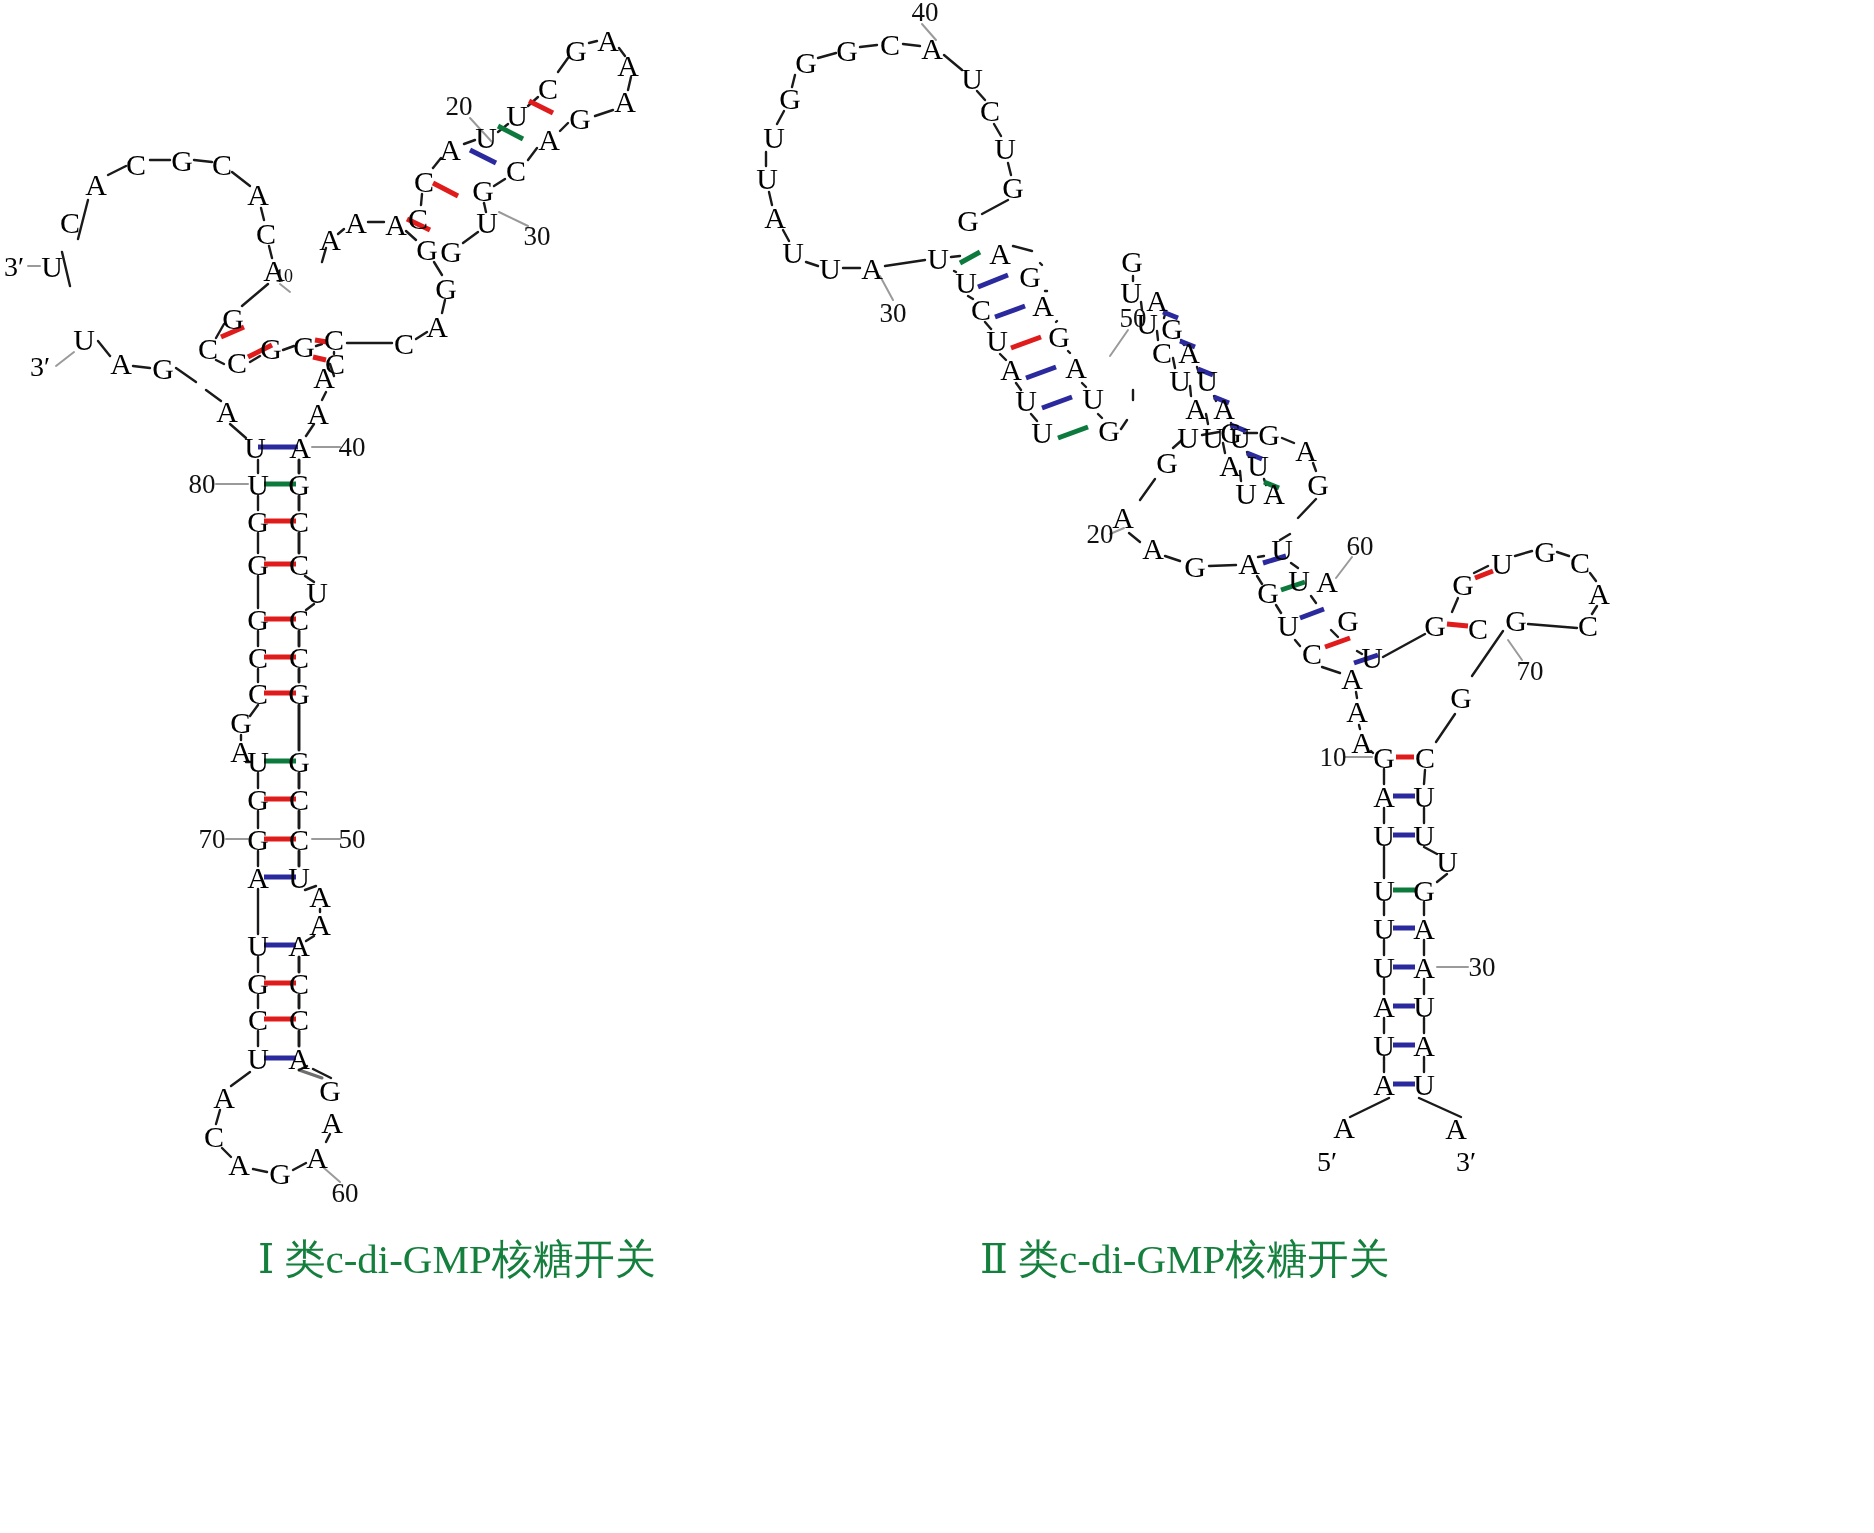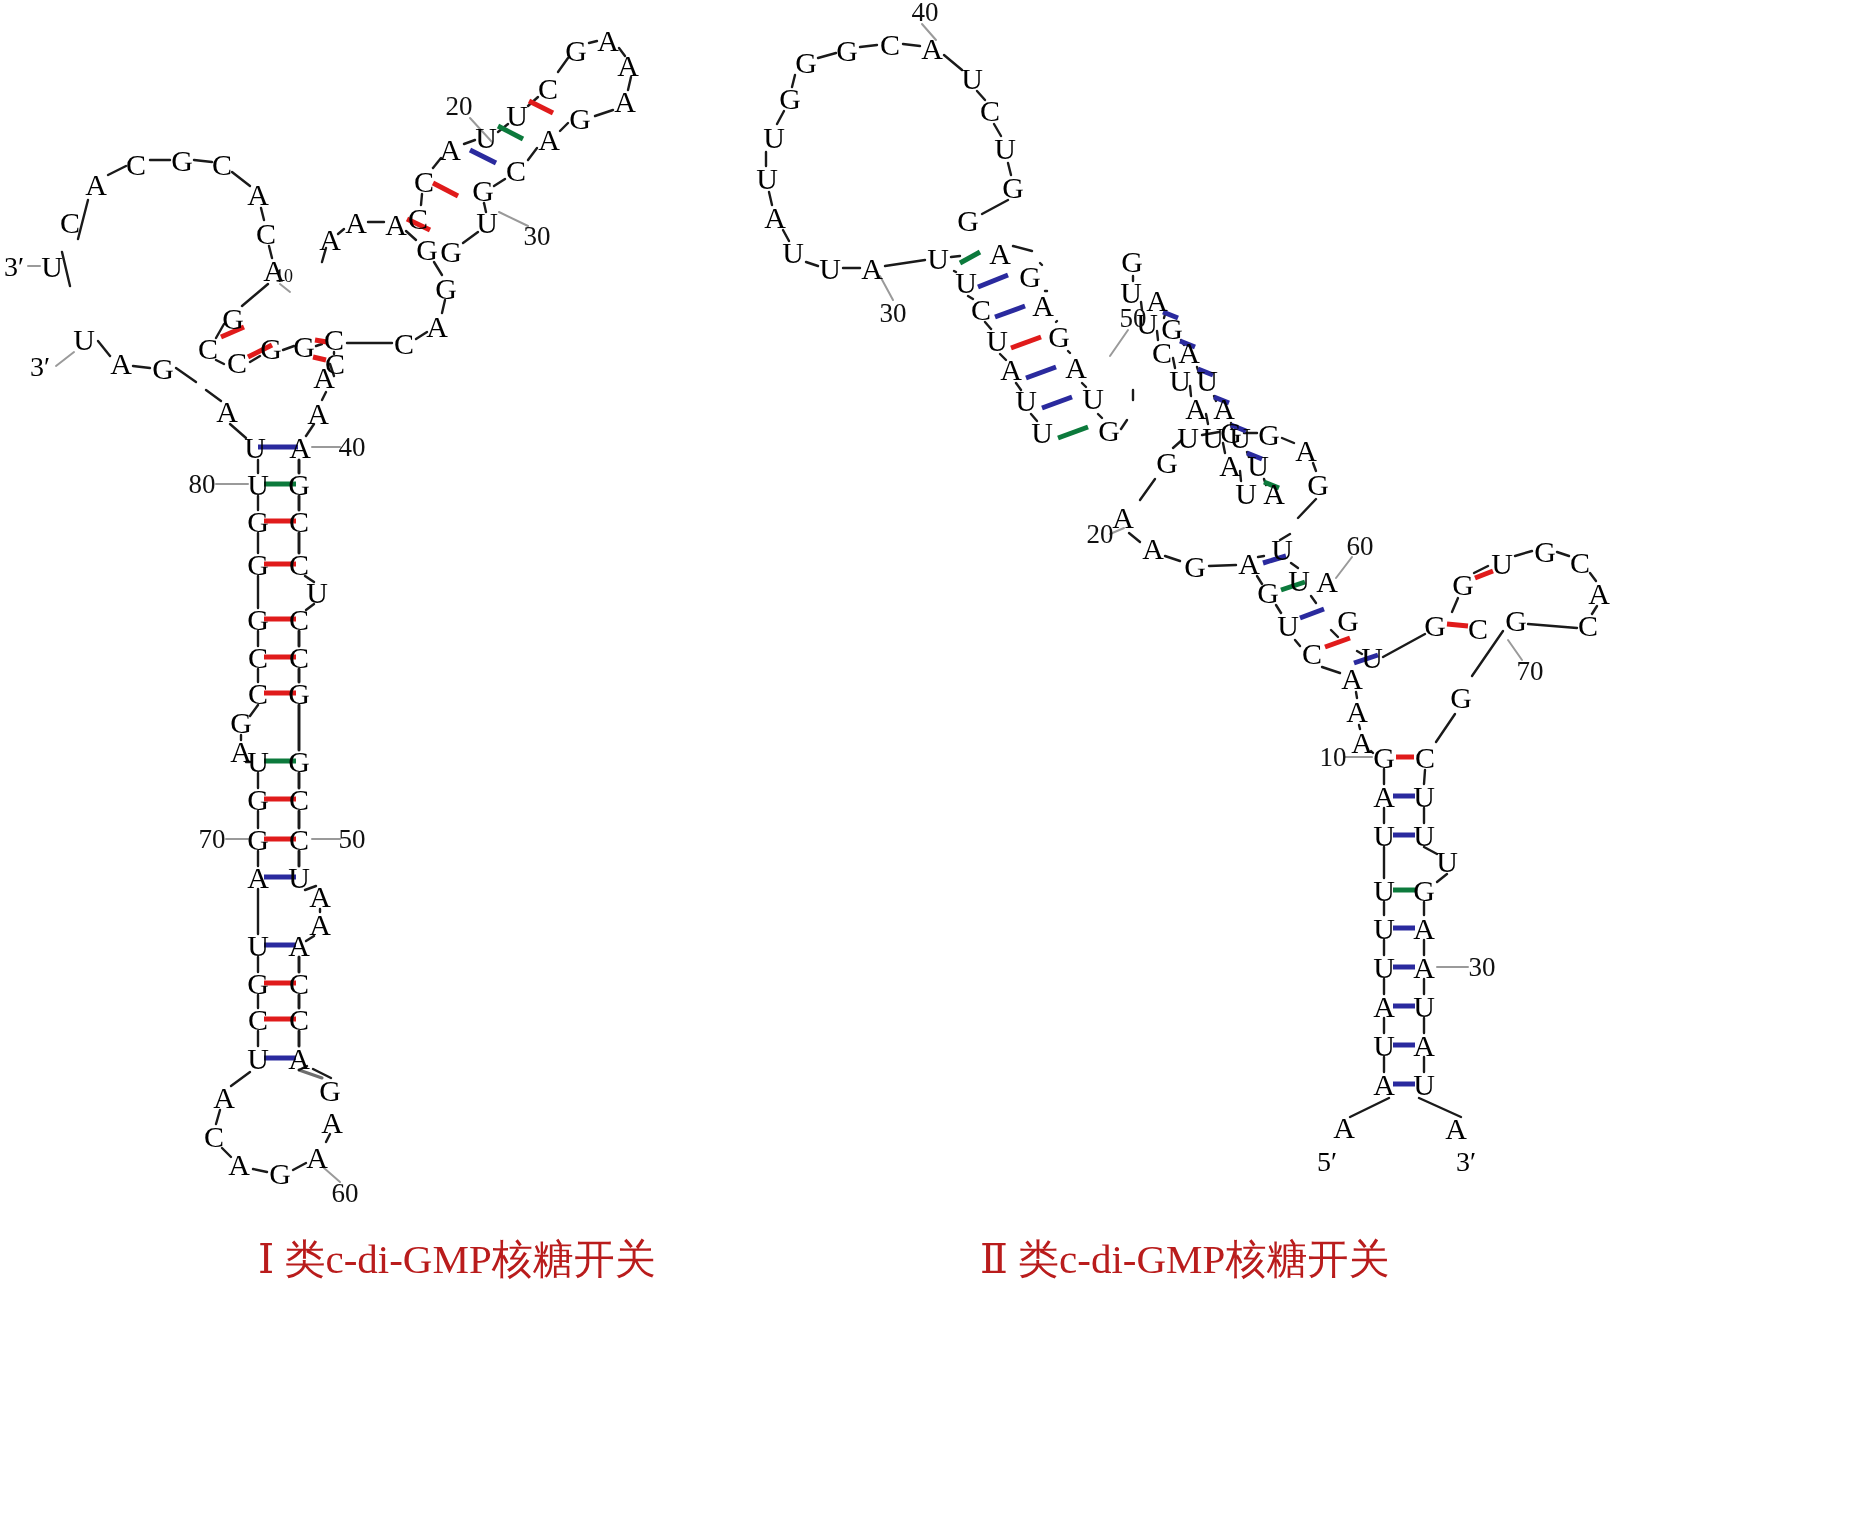--- a/index.html
+++ b/index.html
@@ -9,21 +9,21 @@
   .nt{font-family:"Liberation Serif",serif;font-size:30px;fill:#000;text-anchor:middle;dominant-baseline:central;}
   .numlbl{font-family:"Liberation Serif",serif;font-size:27px;fill:#111;text-anchor:middle;dominant-baseline:central;}
   .numsub{font-family:"Liberation Serif",serif;font-size:18px;fill:#111;text-anchor:middle;dominant-baseline:central;}
   .endlbl{font-family:"Liberation Serif",serif;font-size:28px;fill:#000;text-anchor:middle;dominant-baseline:central;}
   .bb{stroke:#1a1a1a;stroke-width:2.4;fill:none;stroke-linecap:round;}
   .bb2{stroke:#6e6e6e;stroke-width:3.1;fill:none;stroke-linecap:round;}
   .leader{stroke:#9a9a9a;stroke-width:2;fill:none;stroke-linecap:round;}
   .bond-gc{stroke:#e01b1b;stroke-width:5;stroke-linecap:butt;}
   .bond-au{stroke:#2a2a9e;stroke-width:5;stroke-linecap:butt;}
   .bond-gu{stroke:#0c7a3c;stroke-width:5;stroke-linecap:butt;}
-  .caption{position:absolute;font-family:"Liberation Serif","DejaVu Serif",serif;font-size:41px;color:#b91c1c;white-space:nowrap;letter-spacing:0px;}
+  .caption{position:absolute;font-family:"Liberation Serif","DejaVu Serif",serif;font-size:41px;color:#15803d;white-space:nowrap;letter-spacing:0px;}
   #capL{left:258px;top:1232px;}
   #capR{left:980px;top:1232px;}
 </style>
 </head>
 <body>
 
 <div id="stage">
 
   <svg id="diagram" width="1874" height="1533" viewBox="0 0 1874 1533">
     <g id="g-backbone-left-alt">

